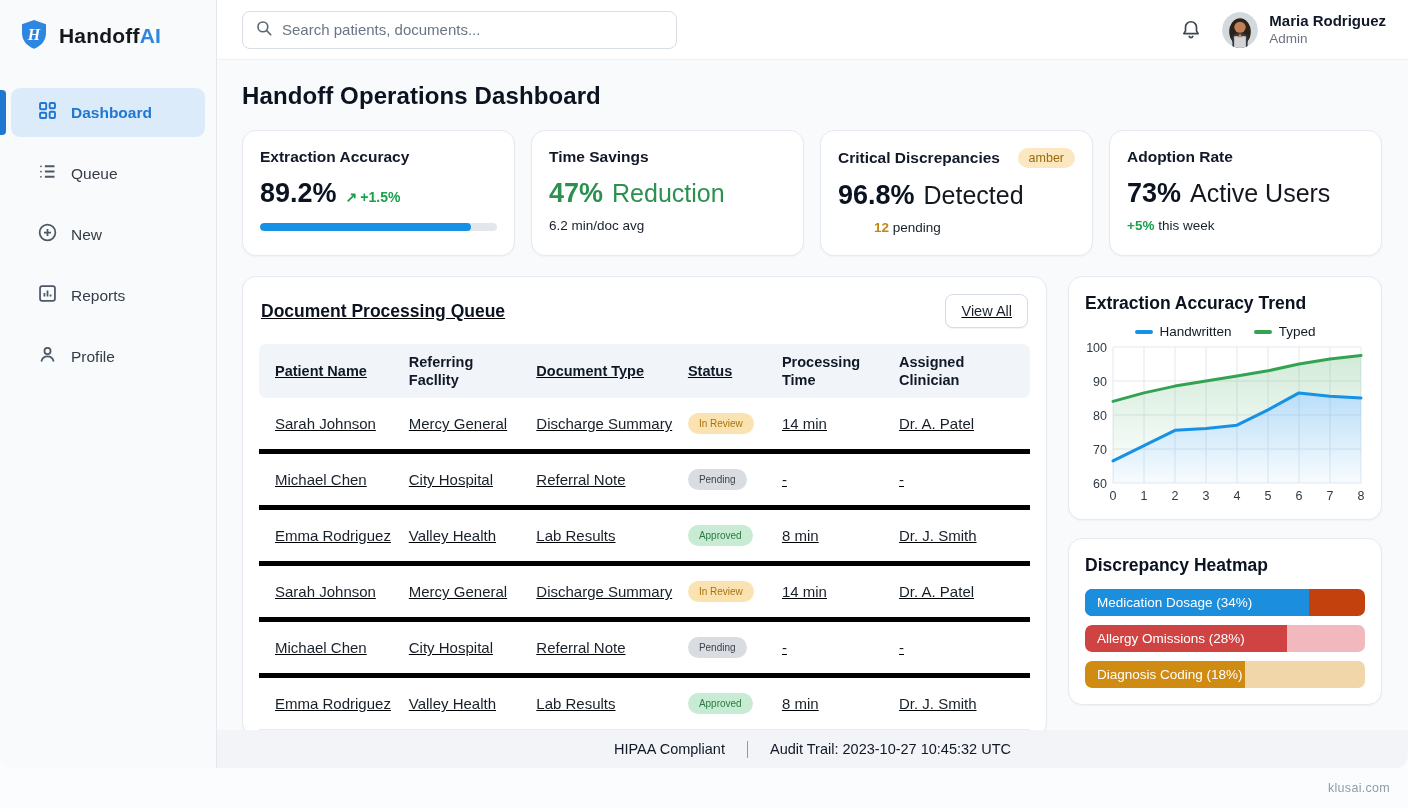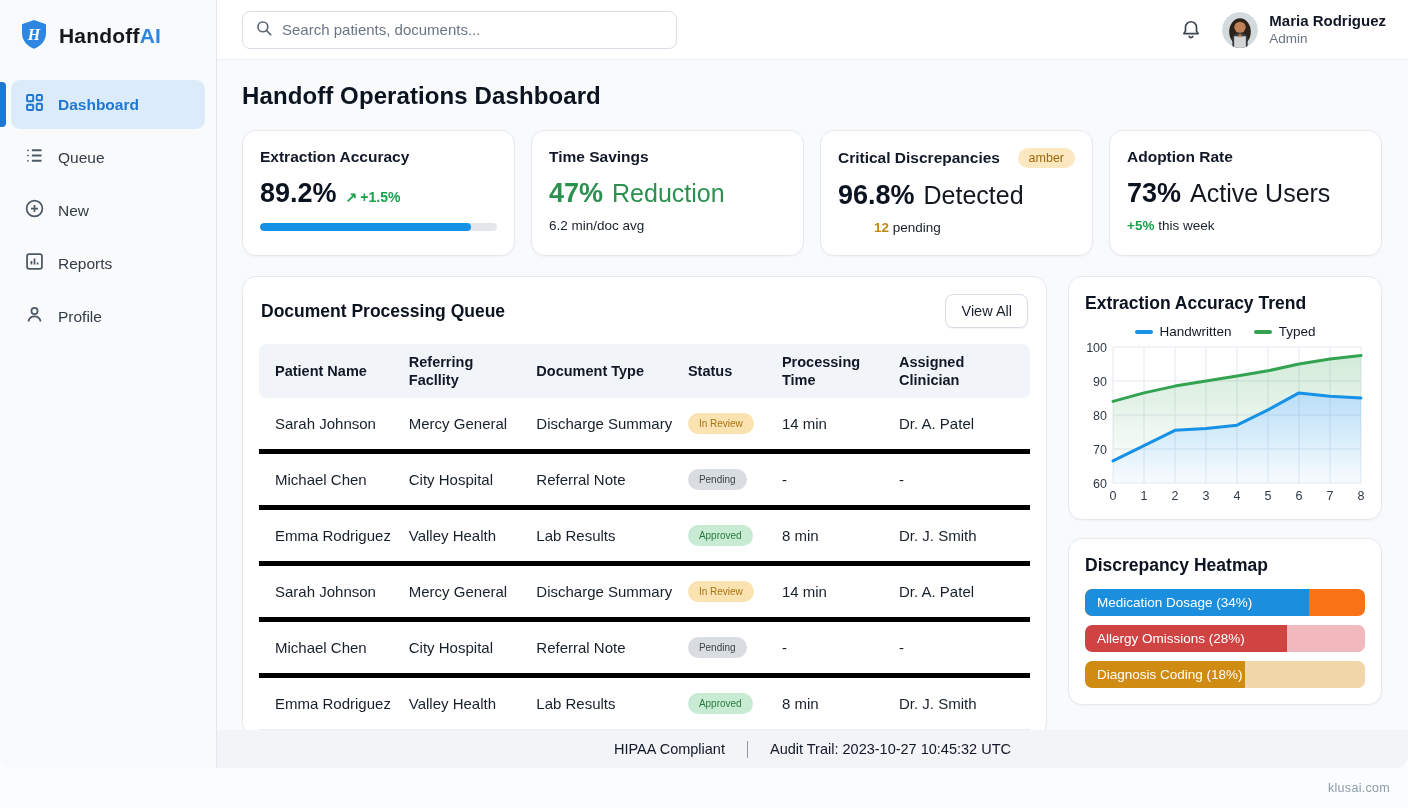--- a/index.html
+++ b/index.html
@@ -4,21 +4,21 @@
 <style>
   * { box-sizing: border-box; margin: 0; padding: 0; }
   html,body { width:1408px; height:808px; font-family:"Liberation Sans", sans-serif; background:#fafcfe; overflow:hidden; }
   .app { display:flex; width:1408px; height:768px; background:#fff; border-radius:0 0 12px 12px; overflow:hidden; }
 
   
   .sidebar { width:217px; background:#f8fafb; border-right:1px solid #e3e8ee; padding:14px 0; flex-shrink:0; }
   .logo-row { display:flex; align-items:center; gap:9px; padding:4px 18px 22px 18px; }
   .logo-word { font-size:21px; font-weight:700; color:#14171c; letter-spacing:.2px; }
   .logo-word .ai { color:#2e86e0; }
-  .nav-item { position:relative; display:flex; align-items:center; gap:13px; margin:4px 11px; padding:12px 13px; border-radius:9px; color:#333c47; font-size:15.5px; font-weight:500; cursor:pointer; }
+  .nav-item { position:relative; display:flex; align-items:center; gap:13px; margin:12px 11px; padding:12px 26px; border-radius:9px; color:#333c47; font-size:15.5px; font-weight:500; cursor:pointer; }
   .nav-item svg { stroke:#4d5866; }
   .nav-item.active { background:#dcebf9; color:#1f77d2; font-weight:600; }
   .nav-item.active svg { stroke:#1f77d2; }
   .nav-item.active::before { content:""; position:absolute; left:-11px; top:2px; bottom:2px; width:6px; background:#1f77d2; border-radius:0 4px 4px 0; }
 
   
   .main { flex:1; display:flex; flex-direction:column; min-width:0; }
   .topbar { height:60px; background:#fff; border-bottom:1px solid #edf0f4; display:flex; align-items:center; padding:0 22px 0 25px; flex-shrink:0; }
   .search-box { display:flex; align-items:center; gap:9px; width:435px; height:38px; border:1px solid #d8dee6; border-radius:8px; padding:0 12px; background:#fff; }
   .search-box input { border:none; outline:none; flex:1; font-size:15px; color:#1f2937; font-family:inherit; background:transparent; }
@@ -47,21 +47,21 @@
   .kpi-delta { font-size:14px; font-weight:600; color:#19a14c; display:flex; align-items:center; gap:3px; }
   .kpi-sub { font-size:13.5px; color:#17202b; margin-top:9px; }
   .kpi-sub .amber { color:#c08a12; font-weight:600;margin-left:36px; }
   .kpi-sub .green { color:#19a14c; font-weight:600; }
   .progress-track { margin-top:14px; height:8px; border-radius:5px; background:#e3e7ec; overflow:hidden; }
   .progress-fill { height:100%; border-radius:5px; }
 
   
   .main-row { display:grid; grid-template-columns:1fr 314px; gap:21px; align-items:start; }
 
-  .queue-card { padding:17px 16px 6px; }
+  .queue-card { padding:17px 16px 6px;text-decoration:underline; }
   .queue-head-row { display:flex; align-items:center; justify-content:space-between; padding:0 2px 16px; }
   .queue-title { font-size:17.5px; font-weight:700; color:#0b1220; }
   .view-all { background:#fff; border:1px solid #d6dde5; border-radius:8px; padding:8px 15px; font-size:14.5px; color:#1a212b; font-family:inherit; cursor:pointer; box-shadow:0 1px 1px rgba(16,24,40,.05); }
   .qgrid { display:grid; grid-template-columns:1.28fr 1.22fr 1.45fr .9fr 1.12fr 1.1fr; align-items:center; }
   .q-header { background:#f1f5f9; border-radius:7px; padding:9px 16px; min-height:46px; }
   .q-header .th { font-size:14.5px; font-weight:600; color:#111827; line-height:1.25; }
   .th-narrow span { display:inline-block; max-width:88px; }
   .q-row { padding:15px 16px; border-bottom:5px solid #000000; font-size:15px; color:#18202a; background:#fff; }
   .q-row:last-child { border-bottom:1px solid #e9edf1; }
   .pill { display:inline-block; font-size:10px; font-weight:500; padding:5px 11px; border-radius:13px; }
@@ -362,21 +362,21 @@
                 <path d="M28,60.4 L59,51.9 L90,45.1 L121,40 L152,34.9 L183,29.8 L214,23 L245,17.9 L276,14.5 L276,57 L245,55.3 L214,51.9 L183,68.9 L152,84.2 L121,87.6 L90,89.3 L59,104.6 L28,119.89999999999999 Z" fill="url(#grad1)" stroke="none"></path>
                 <path d="M28,119.89999999999999 L59,104.6 L90,89.3 L121,87.6 L152,84.2 L183,68.9 L214,51.9 L245,55.3 L276,57 L276,142 L28,142 Z" fill="url(#grad0)" stroke="none"></path>
                 <polyline points="28,60.4 59,51.9 90,45.1 121,40 152,34.9 183,29.8 214,23 245,17.9 276,14.5" fill="none" stroke="#33a352" stroke-width="3" stroke-linejoin="round" stroke-linecap="round"></polyline>
                 <polyline points="28,119.89999999999999 59,104.6 90,89.3 121,87.6 152,84.2 183,68.9 214,51.9 245,55.3 276,57" fill="none" stroke="#1791e6" stroke-width="3" stroke-linejoin="round" stroke-linecap="round"></polyline>
               </svg>
           </div>
 
           <div class="card heat-card">
             <div class="panel-title">Discrepancy Heatmap</div>
             <div class="heat-bars">
-              <div class="heat-bar" style="background: #f97316;">
+              <div class="heat-bar" style="background: #c2410c;">
                   <div class="heat-fill" style="width: 80%; background: rgb(27, 143, 221);">
                     <span class="heat-label">Medication Dosage (34%)</span>
                   </div>
                 </div>
               <div class="heat-bar" style="background: rgb(241, 185, 189);">
                   <div class="heat-fill" style="width: 72%; background: rgb(208, 67, 67);">
                     <span class="heat-label">Allergy Omissions (28%)</span>
                   </div>
                 </div>
               <div class="heat-bar" style="background: rgb(241, 214, 169);">

